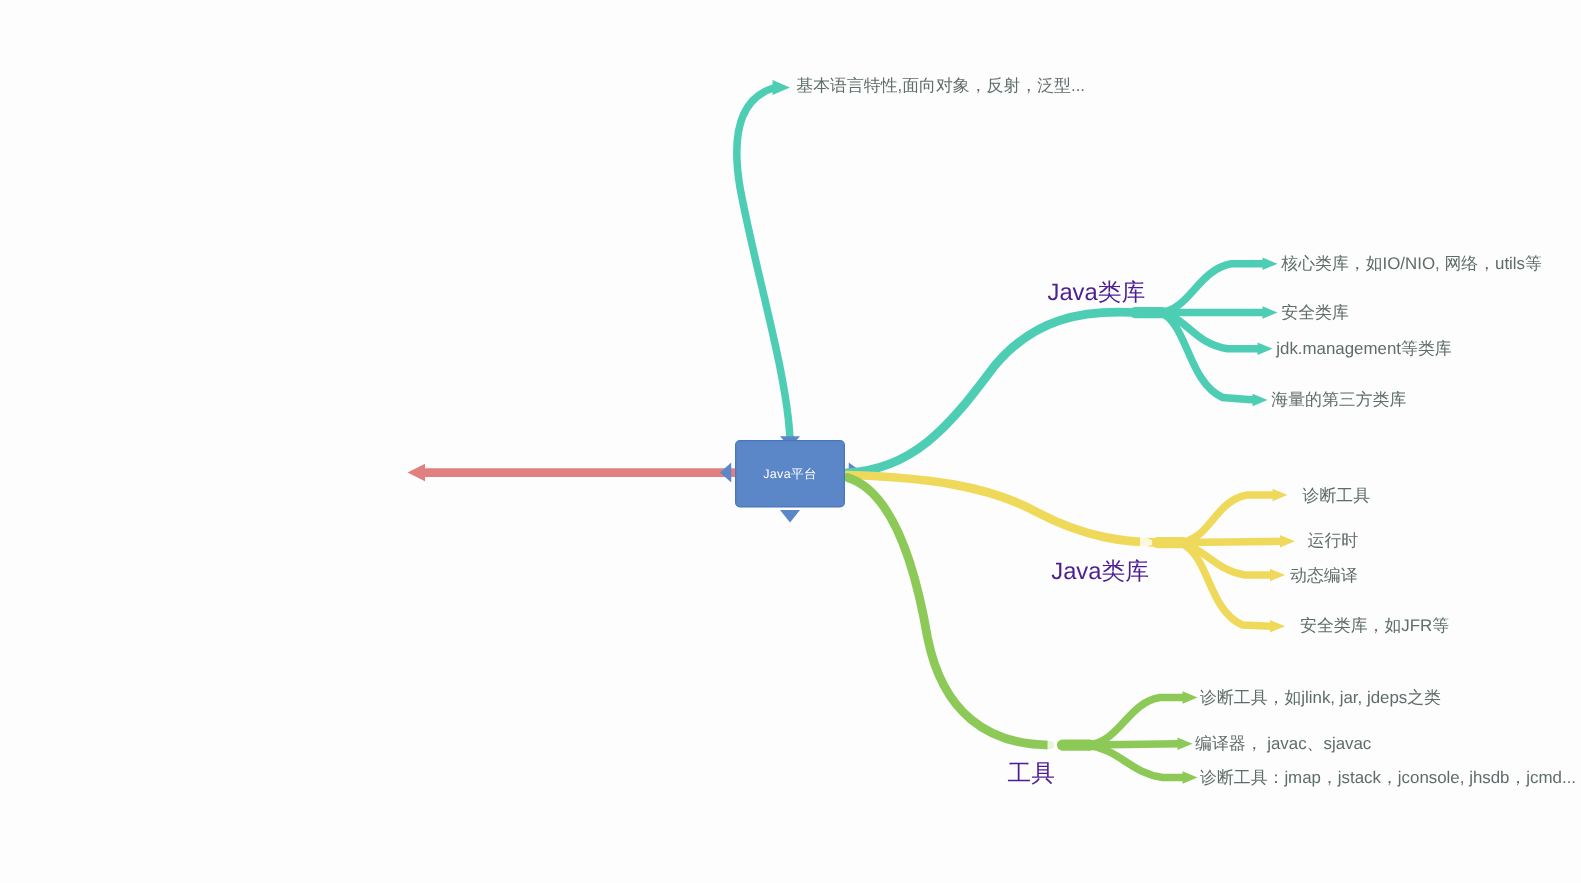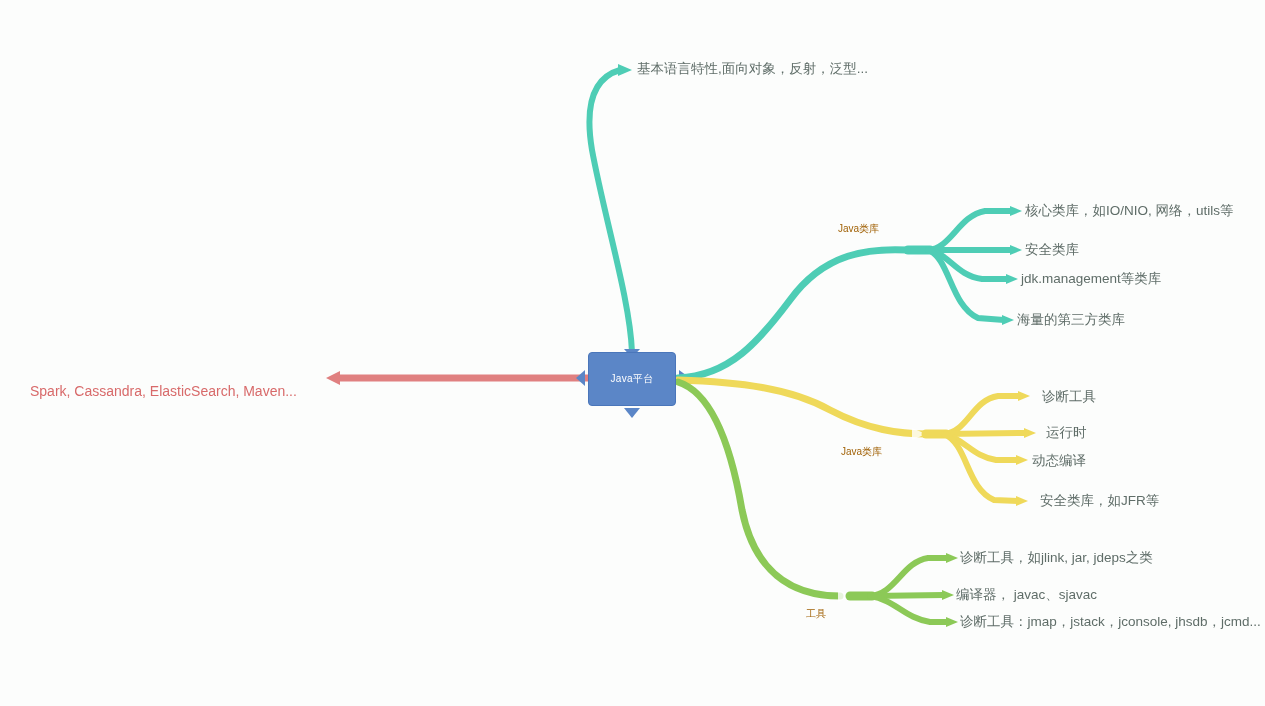--- a/index.html
+++ b/index.html
@@ -45,22 +45,22 @@
     color: #ffffff;
     font-size: 10px;
     letter-spacing: 0.3px;
   }
   
   .lbl-child {
     font-size: 13.5px;
     color: #5f6d68;
   }
   .lbl-main {
-    font-size: 10px;
-    color: #a16207;
+    font-size: 19px;
+    color: #4c1d95;
   }
   .lbl-left {
     font-size: 14px;
     color: #d86a6a;
     line-height: 1.5;
     text-align: left;
   }
   .lbl-top {
     font-size: 13.5px;
     color: #5f6d68;
@@ -120,21 +120,20 @@
 </svg>
 
 <div id="central-node">
   <span class="central-text">Java平台</span>
 </div>
 
 <div class="node-label lbl-top" style="left:637px; top:60px;">基本语言特性,面向对象，反射，泛型...</div>
 
 <div class="node-label lbl-left" style="left:30px; top:360px; white-space:normal; width:300px;">
   <br>
-  <span>Spark, Cassandra, ElasticSearch, Maven...</span>
 </div>
 
 <div class="node-label lbl-main" style="left:838px; top:222px;">Java类库</div>
 <div class="node-label lbl-child" style="left:1025px; top:202px;">核心类库，如IO/NIO, 网络，utils等</div>
 <div class="node-label lbl-child" style="left:1025px; top:241px;">安全类库</div>
 <div class="node-label lbl-child" style="left:1021px; top:270px;">jdk.management等类库</div>
 <div class="node-label lbl-child" style="left:1017px; top:311px;">海量的第三方类库</div>
 
 <div class="node-label lbl-main" style="left:841px; top:445px;">Java类库</div>
 <div class="node-label lbl-child" style="left:1042px; top:388px;">诊断工具</div>

